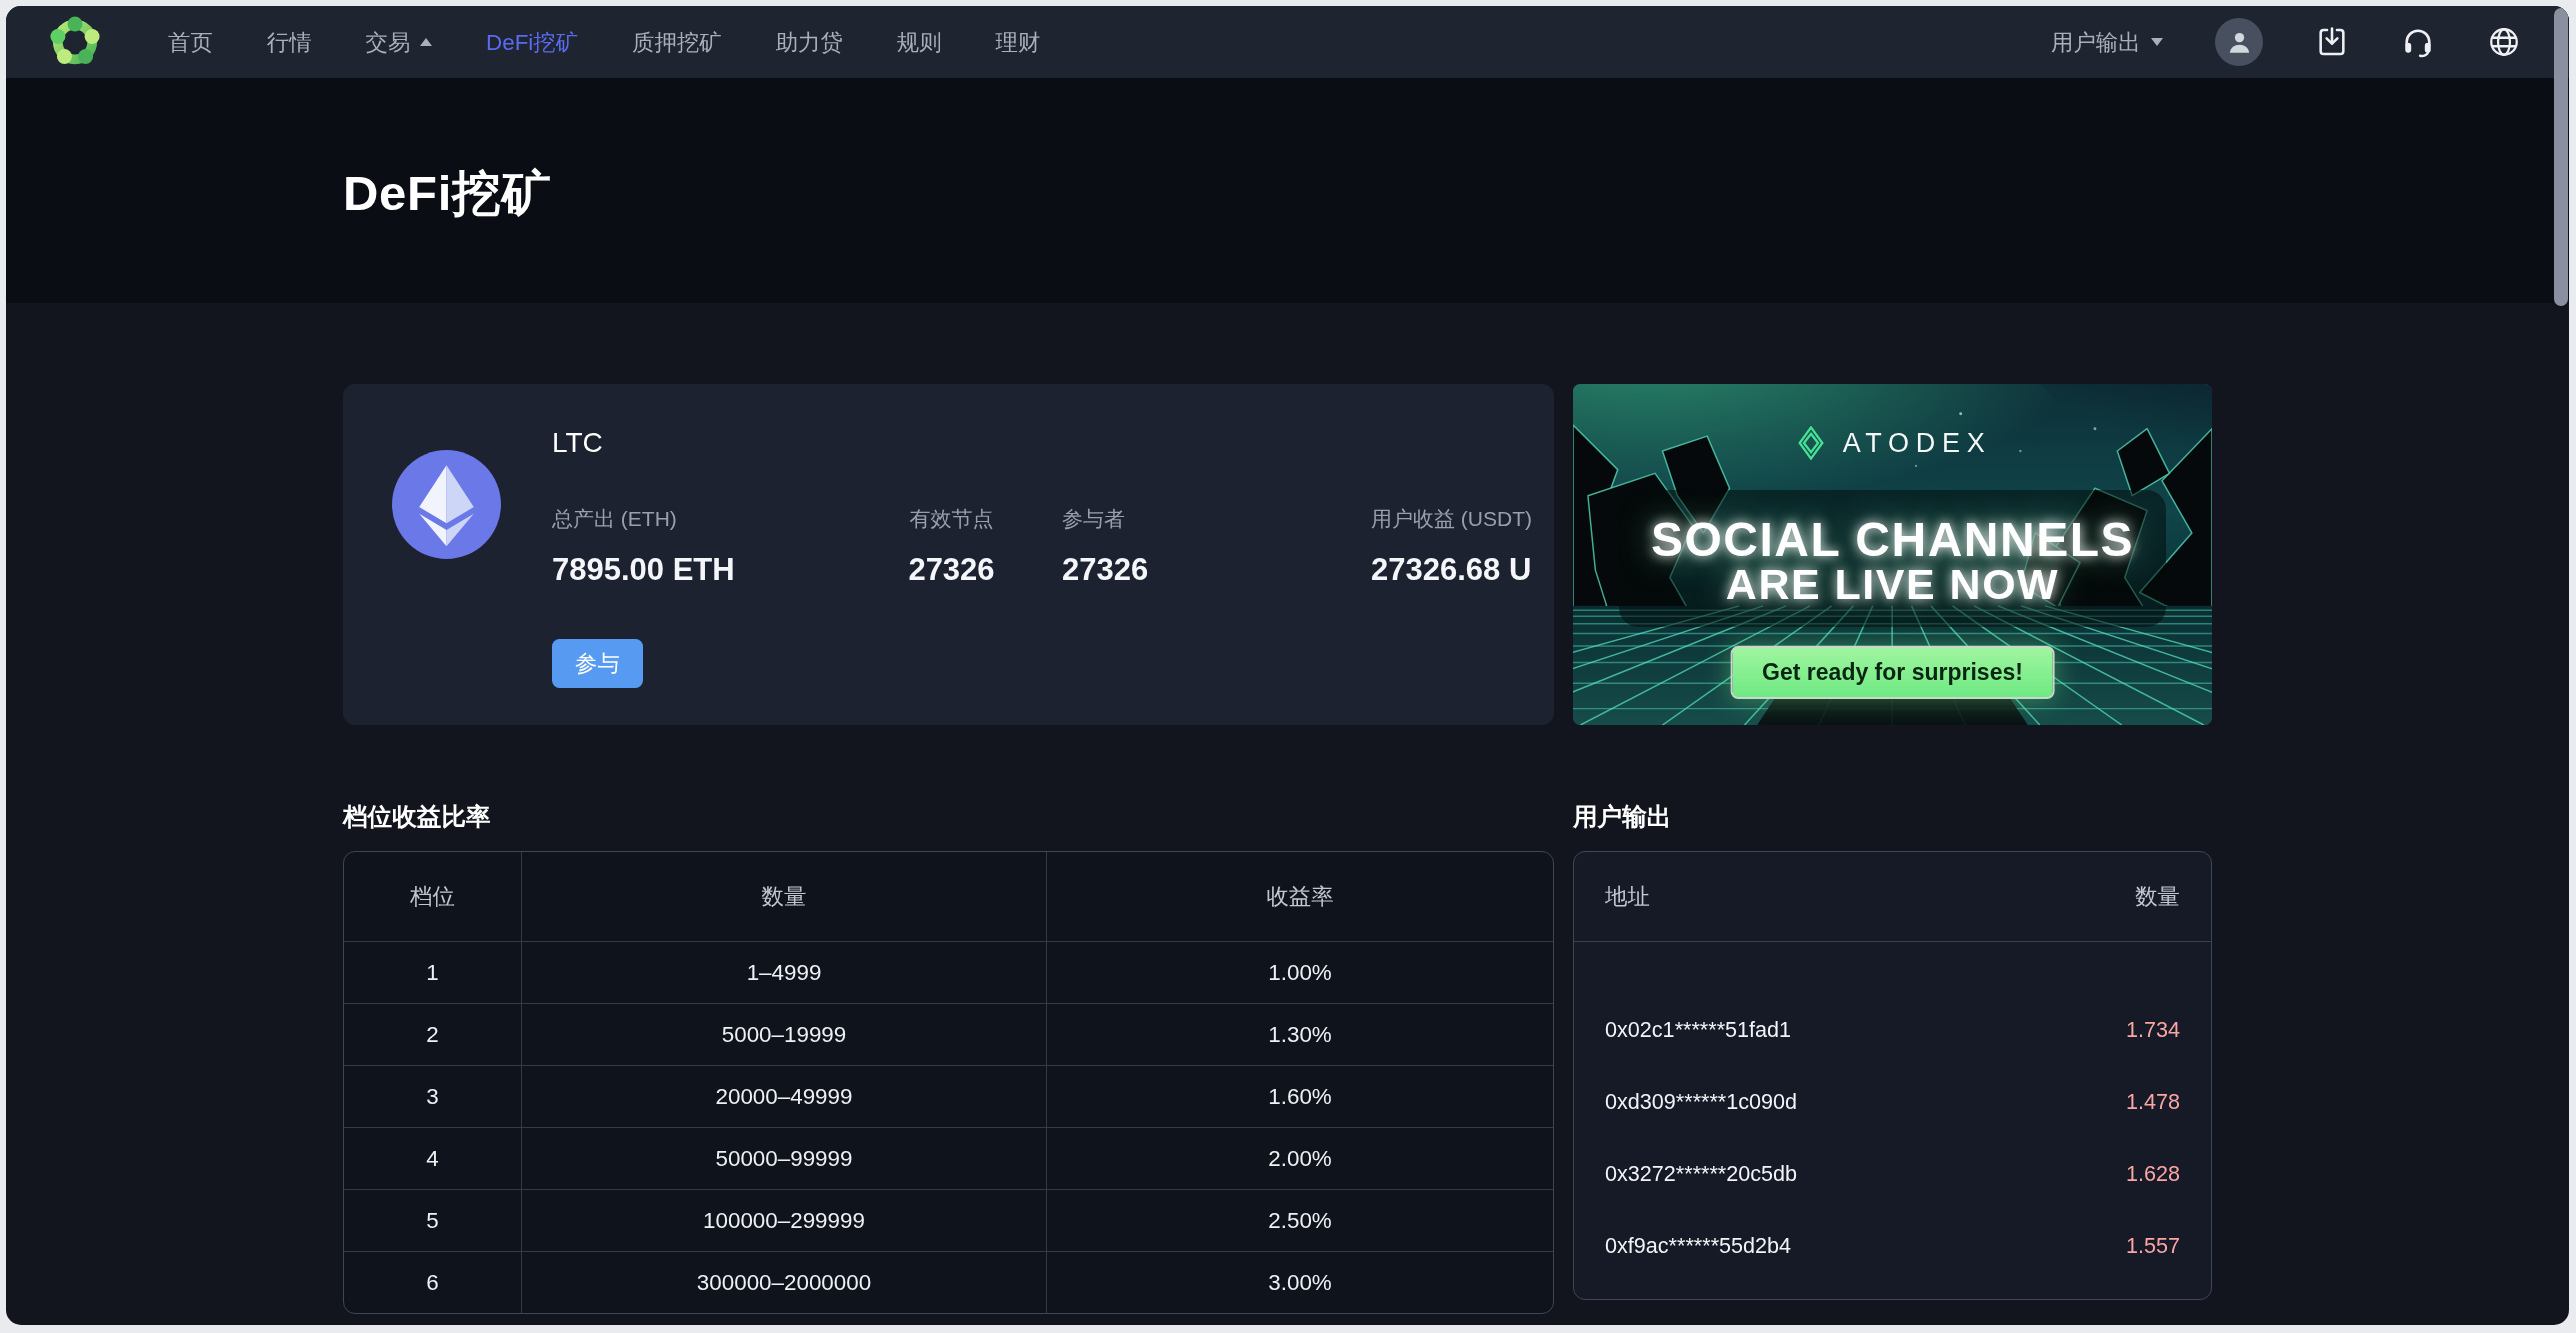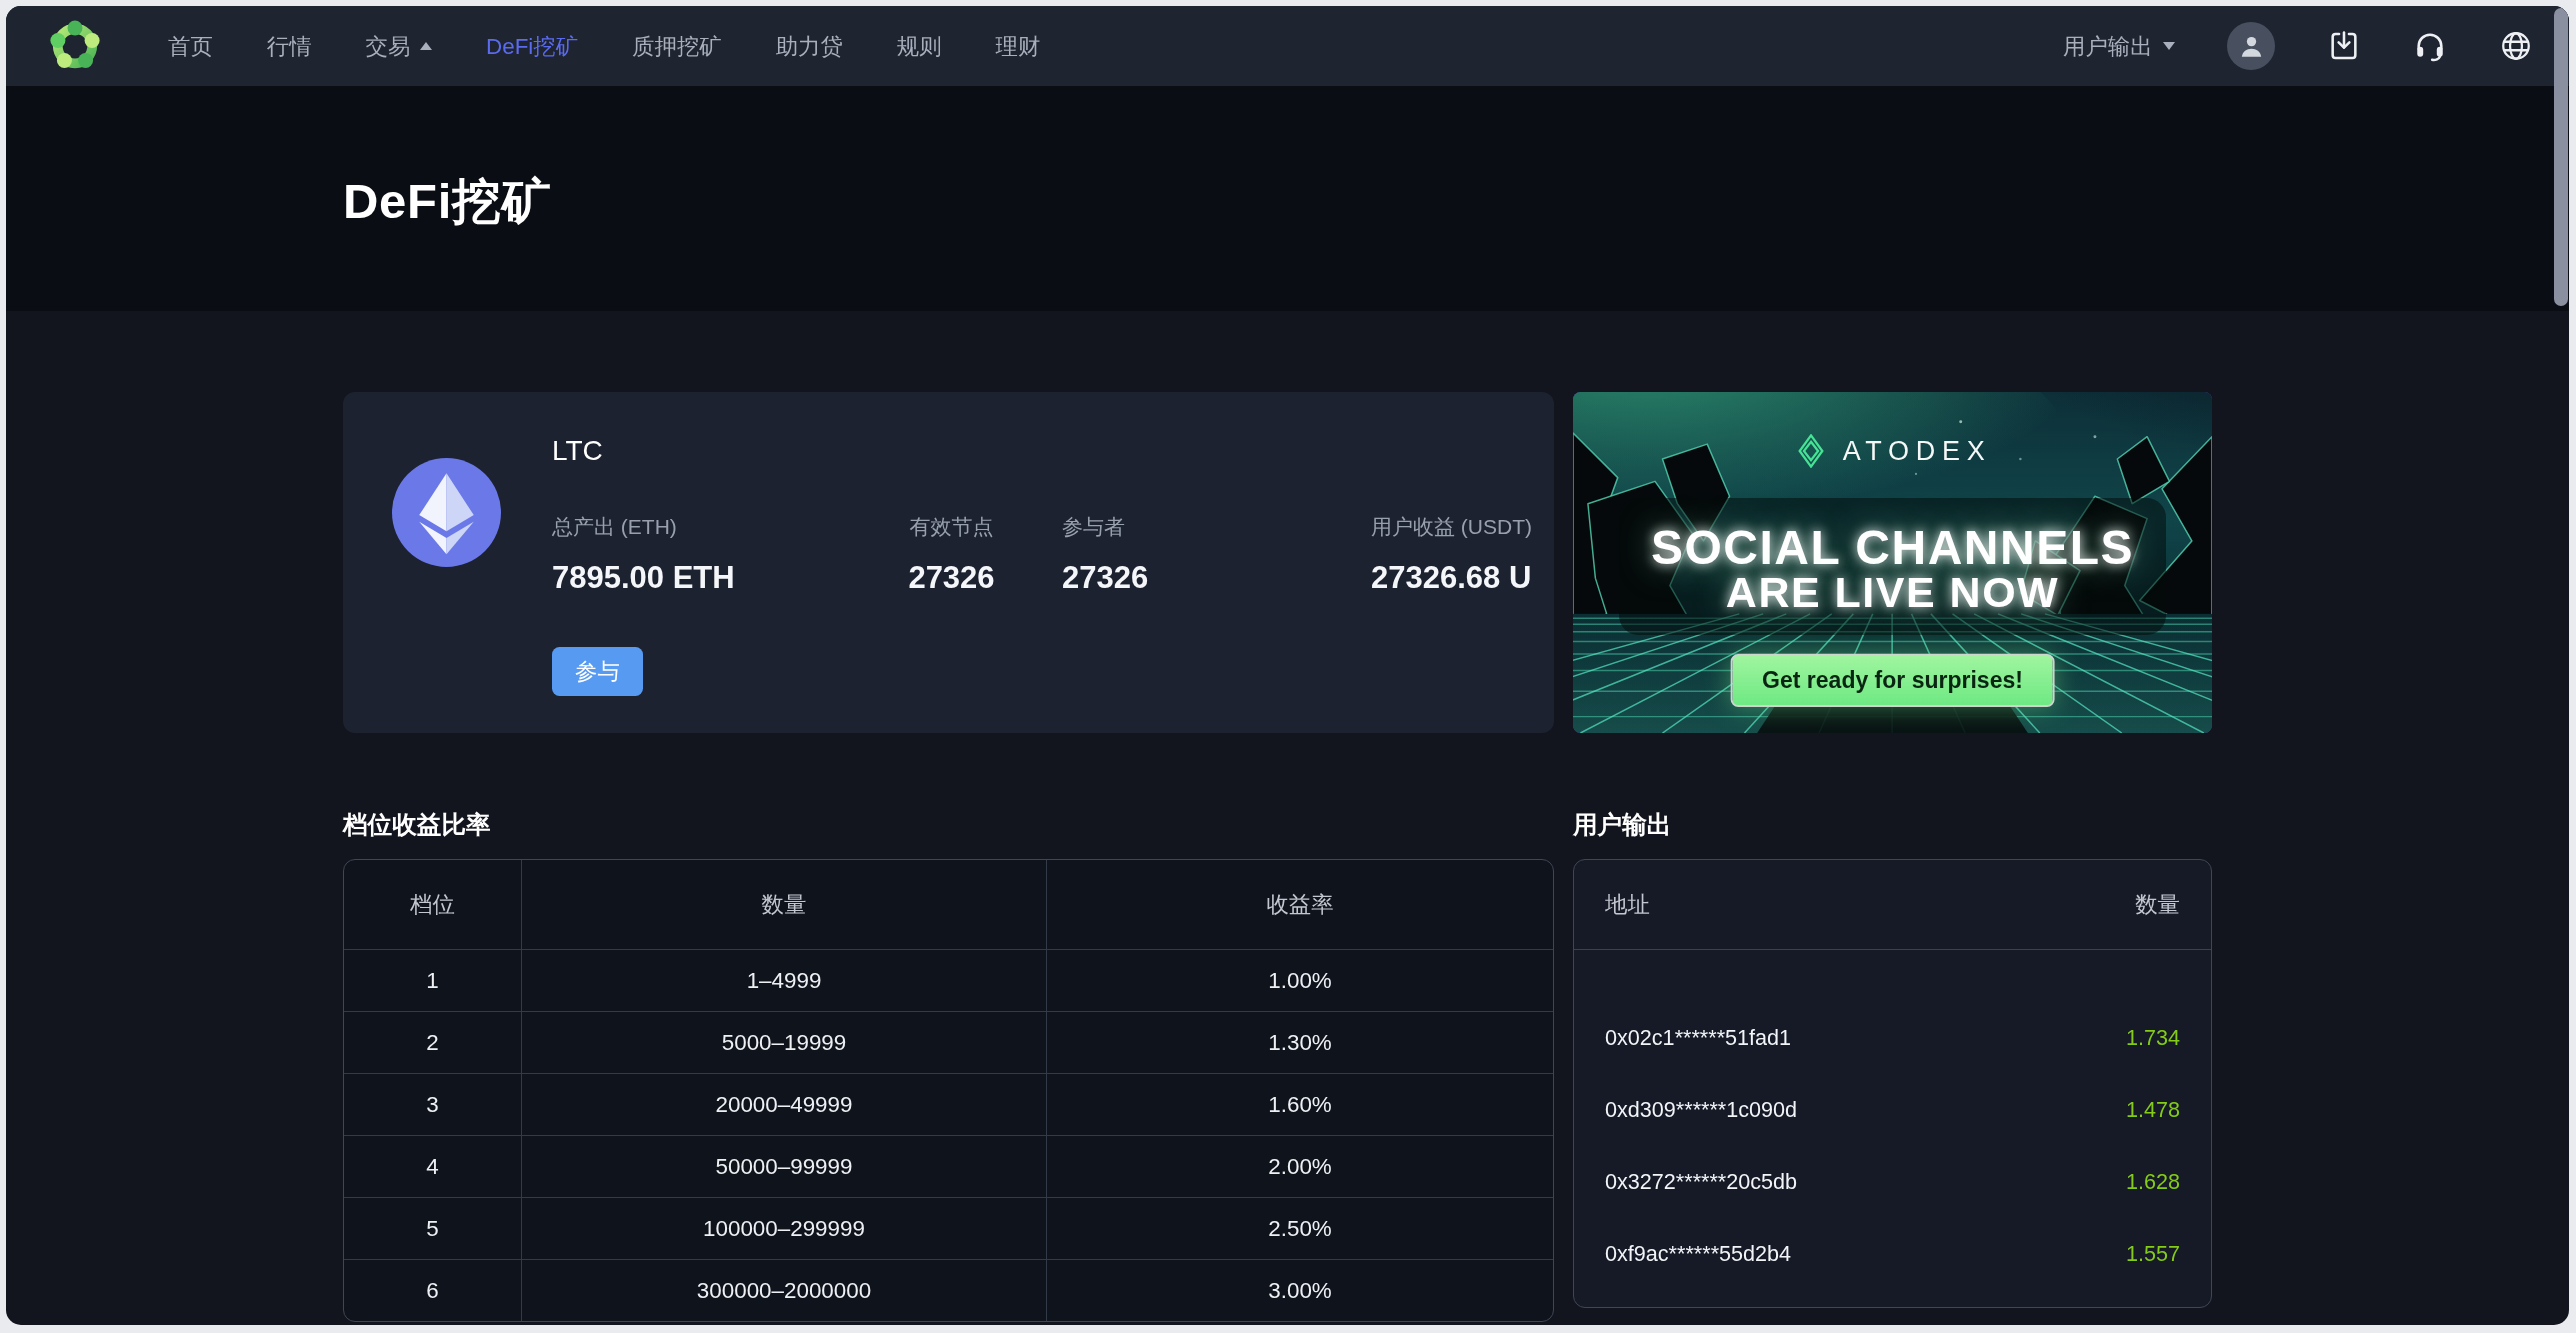--- a/index.html
+++ b/index.html
@@ -1,22 +1,22 @@
 <!DOCTYPE html>
 <html style="font-size:12px"><head>
 <meta charset="utf-8">
 <style>
   html,body{margin:0;padding:0;overflow:hidden;}
   body{width:2576px;height:1333px;background:#e9ebef;position:relative;
        font-family:"Liberation Sans","DejaVu Sans",sans-serif;}
   .window{position:absolute;left:6px;top:6px;width:2563px;height:1319px;
           background:#12151e;border-radius:15px;overflow:hidden;}
   
-  .navbar{height:80px;background:#1e2430;display:flex;align-items:center;
-          padding:0 36px 0 42px;box-sizing:border-box;}
+  .navbar{height:72px;background:#1e2430;display:flex;align-items:center;
+          padding:0 48px 0 42px;box-sizing:border-box;}
   .logo{width:54px;height:54px;margin-right:66px;cursor:pointer;flex:none;}
   .nav-list{display:flex;align-items:center;gap:54px;}
   .nav-item{font-size:22.4px;color:#a9afbc;white-space:nowrap;cursor:pointer;display:flex;align-items:center;}
   .nav-item.active{color:#5b6bf0;}
   .caret-up{width:0;height:0;border-left:6.7px solid transparent;border-right:6.7px solid transparent;
             border-bottom:8.2px solid #a9afbc;margin-left:9.7px;display:inline-block;}
   .caret-down{width:0;height:0;border-left:6.7px solid transparent;border-right:6.7px solid transparent;
             border-top:8.2px solid #a9afbc;margin-left:10.4px;display:inline-block;}
   .nav-right{margin-left:auto;display:flex;align-items:center;gap:52px;}
   .asset-menu{font-size:22.4px;color:#a9afbc;display:flex;align-items:center;cursor:pointer;white-space:nowrap;}
@@ -64,21 +64,21 @@
   .tc3{flex:1;}
   
   .output-card{margin-top:18px;height:449px;background:#151a26;border:1.5px solid #3f4654;
                border-radius:12px;box-sizing:border-box;}
   .output-head{height:89px;border-bottom:1.5px solid #3a4150;display:flex;align-items:center;padding:0 31px;}
   .oh-label{font-size:22.4px;color:#c3c7d0;}
   .oh-label.right{margin-left:auto;}
   .output-rows{padding:52px 31px 0;}
   .output-row{height:72px;display:flex;align-items:center;}
   .addr{font-size:21.6px;color:#f2f4f7;}
-  .amt{margin-left:auto;font-size:21.6px;color:#84cc16;}
+  .amt{margin-left:auto;font-size:21.6px;color:#fca5a5;}
   
   .banner{width:639px;height:341px;border-radius:7.5px;position:relative;overflow:hidden;
           background:#6d28d9;cursor:pointer;}
   .banner svg.bg{position:absolute;left:0;top:0;width:100%;height:100%;}
   .banner-brand{position:absolute;top:42px;left:0;right:0;display:flex;justify-content:center;
                 align-items:center;gap:15px;}
   .banner-brand svg{width:34px;height:34px;}
   .brand-text{font-size:27px;color:#f5f8f7;letter-spacing:6.7px;font-weight:500;}
   .banner-band{position:absolute;left:46px;right:46px;top:106px;height:137px;
                background:rgba(4,9,10,0.52);border-radius:19.4px;}

